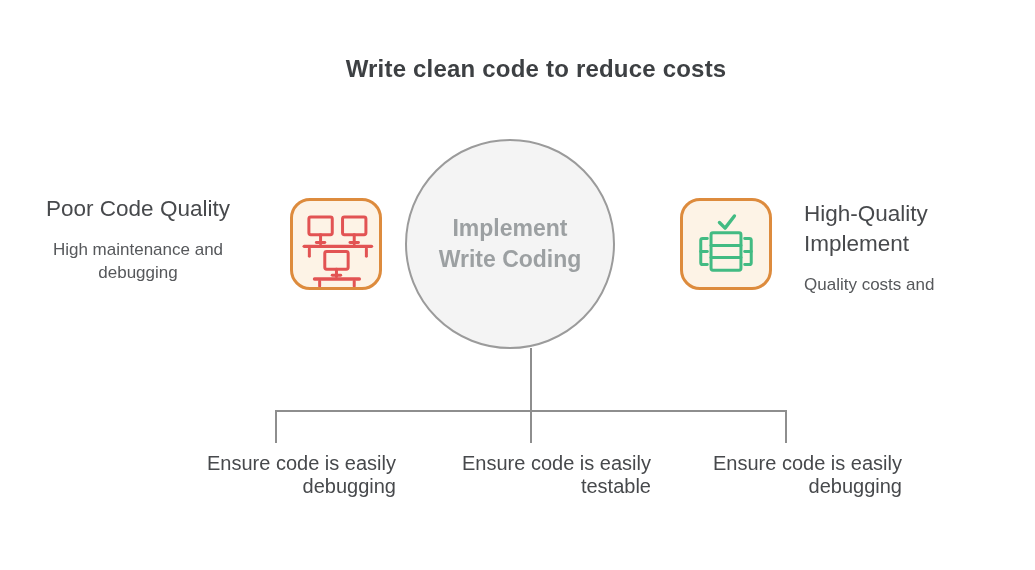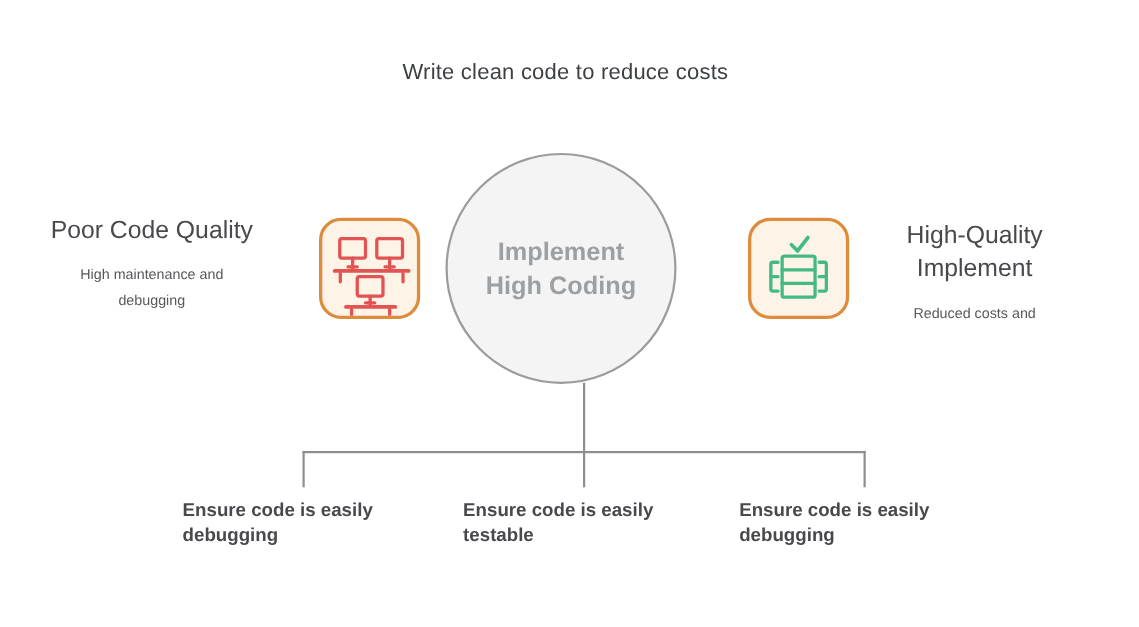--- a/index.html
+++ b/index.html
@@ -13,24 +13,24 @@
     width: 1035px;
     height: 570px;
     background: #ffffff;
     overflow: hidden;
   }
 
   
   .title {
     position: absolute;
     top: 55px;
-    left: 514px;
+    left: 536px;
     transform: translateX(-50%);
-    font-size: 20px;
-    font-weight: normal;
+    font-size: 24px;
+    font-weight: bold;
     letter-spacing: 0.2px;
     color: var(--title-color, #3d4043);
     white-space: nowrap;
   }
 
   
   .circle {
     position: absolute;
     left: 405px;
     top: 139px;
@@ -71,57 +71,56 @@
   .left-text {
     position: absolute;
     top: 194px;
     left: 18px;
     width: 240px;
     text-align: center;
   }
   .right-text {
     position: absolute;
     top: 199px;
-    left: 776px;
+    left: 804px;
     width: 220px;
-    text-align: center;
+    text-align: left;
   }
   .section-heading {
     font-size: 22.5px;
     line-height: 30px;
     font-weight: normal;
     color: var(--heading-color, #47494c);
   }
   .section-heading span { display: block; }
   .section-sub {
     margin-top: 14px;
-    font-size: 13px;
+    font-size: 17px;
     line-height: 23px;
     color: var(--subtitle-color, #56585b);
   }
   .section-sub span { display: block; }
 
   
   .line { position: absolute; background: var(--line-color, #8e8e8e); }
   .v-main   { left: 530px; top: 348px; width: 2px; height: 63px; }
   .h-main   { left: 275px; top: 410px; width: 512px; height: 2px; }
   .v-drop-1 { left: 275px; top: 410px; width: 2px; height: 33px; }
   .v-drop-2 { left: 530px; top: 410px; width: 2px; height: 33px; }
   .v-drop-3 { left: 785px; top: 410px; width: 2px; height: 33px; }
 
   
   .branch-label {
     position: absolute;
     top: 452px;
     width: 230px;
-    text-align: left;
-    font-size: 17px;
+    text-align: right;
+    font-size: 20px;
     line-height: 23px;
     color: var(--heading-color, #47494c);
-    font-weight: bold;
   }
   .branch-label span { display: block; }
   .branch-1 { left: 166px; }
   .branch-2 { left: 421px; }
   .branch-3 { left: 672px; }
 </style>
 </head>
 <body>
 
 <div class="canvas">
@@ -130,21 +129,21 @@
 
   <div class="line v-main"></div>
   <div class="line h-main"></div>
   <div class="line v-drop-1"></div>
   <div class="line v-drop-2"></div>
   <div class="line v-drop-3"></div>
 
   <div class="circle">
     <div class="circle-label">
       <span>Implement</span>
-      <span>High Coding</span>
+      <span>Write Coding</span>
     </div>
   </div>
 
   <div class="left-text">
     <div class="section-heading">Poor Code Quality</div>
     <div class="section-sub">
       <span>High maintenance and</span>
       <span>debugging</span>
     </div>
   </div>
@@ -185,21 +184,21 @@
       </g>
     </svg>
   </div>
 
   <div class="right-text">
     <div class="section-heading">
       <span>High-Quality</span>
       <span>Implement</span>
     </div>
     <div class="section-sub">
-      <span>Reduced costs and</span>
+      <span>Quality costs and</span>
     </div>
   </div>
 
   <div class="branch-label branch-1">
     <span>Ensure code is easily</span>
     <span>debugging</span>
   </div>
   <div class="branch-label branch-2">
     <span>Ensure code is easily</span>
     <span>testable</span>

